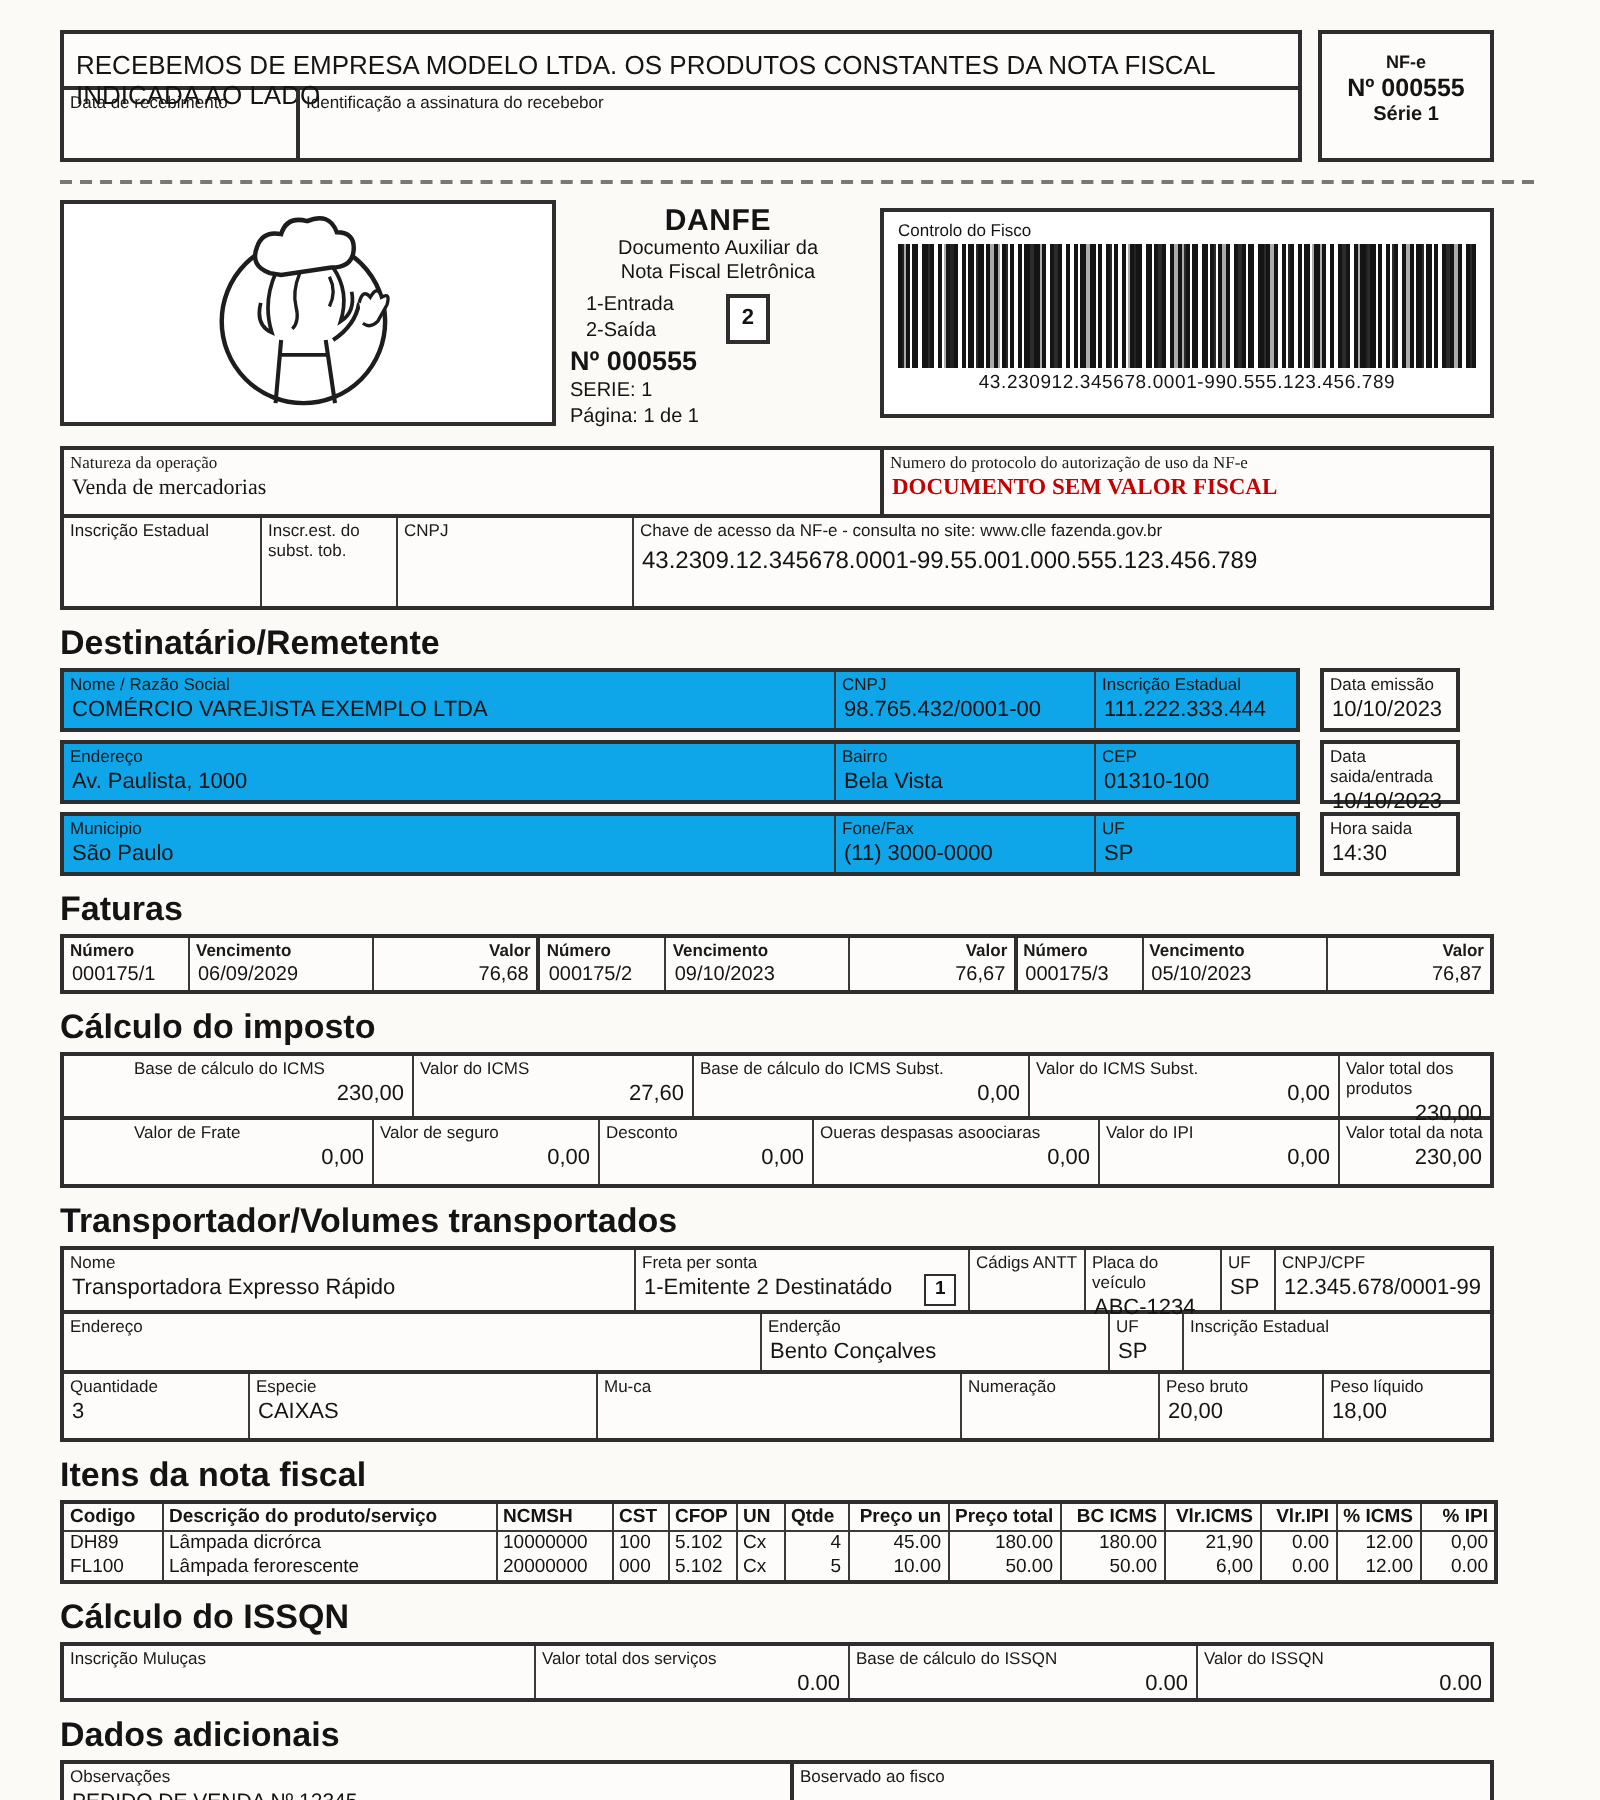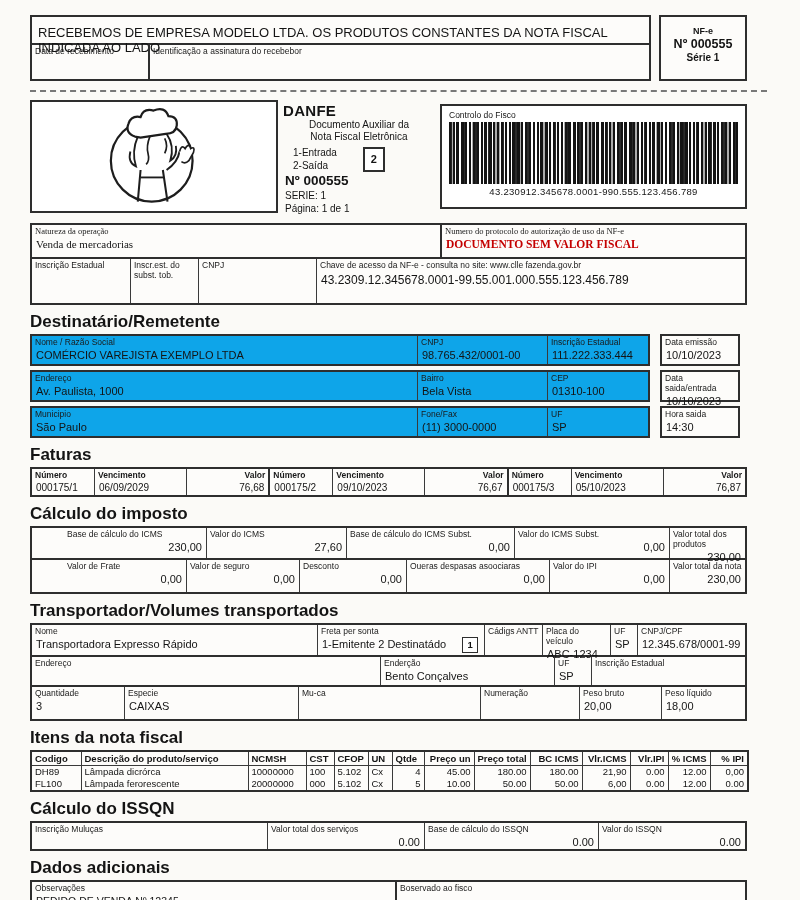--- a/index.html
+++ b/index.html
@@ -38,21 +38,21 @@
   .r-nfe-n { font-size:12.5px; font-weight:bold; margin-top:1px; }
   .r-nfe-s { font-size:10px; font-weight:bold; margin-top:1px; }
 
   .cutline { width:737px; border-top:2px dashed #787878; margin:9px 0 8px 0; }
 
   
   .hdr { display:flex; gap:5px; height:113px; }
   .logo-box { width:248px; height:113px; border:2px solid #2e2e2e; background:#fff;
               display:flex; align-items:center; justify-content:center; }
   .danfe-mid { width:152px; padding-top:2px; }
-  .d-title { font-size:15px; font-weight:bold; letter-spacing:.3px; }
+  .d-title { font-size:15px; font-weight:bold; text-align:center; letter-spacing:.3px; }
   .d-sub { font-size:10px; text-align:center; line-height:1.22; }
   .d-io { display:flex; align-items:center; margin:3px 0 1px 10px; }
   .d-io-opts { font-size:10px; line-height:1.3; }
   .d-io-box { width:22px; height:25px; border:2px solid #2e2e2e; margin-left:26px;
               display:flex; align-items:center; justify-content:center;
               font-size:11px; font-weight:bold; background:#fff; }
   .d-num { font-size:13.5px; font-weight:bold; margin:1px 0 1px 2px; }
   .d-serie, .d-page { font-size:10px; margin-left:2px; line-height:1.3; }
   .barcode-box { flex:1; border:2px solid #2e2e2e; background:#fff; height:105px; margin-top:4px; padding:4px 7px; }
   .barcode-label { font-size:8.5px; }
@@ -73,21 +73,21 @@
   .red-bold { color:#c40000; font-weight:bold; font-size:11.5px; }
   .op-row2 { display:flex; height:44px; }
   .w-ie { width:98px; }
   .w-subst { width:68px; }
   .w-cnpj { width:118px; }
   .chave-val { font-size:12px; padding:2px 4px; }
 
   
   .dest-row { display:flex; gap:10px; margin-bottom:4px; }
   .dest-main { width:620px; border:2px solid #2e2e2e; background:#0ea5e9; display:flex; height:32px; }
-  .dest-side { width:80px; border:2px solid #2e2e2e; background:#fdfcfa; height:32px; }
+  .dest-side { width:70px; border:2px solid #2e2e2e; background:#fdfcfa; height:32px; }
   .dm-c1 { width:385px; } .dm-c2 { width:130px; } .dm-c3 { flex:1; }
 
   
   .fat-box { display:flex; height:30px; }
   .fat-group { flex:1; display:flex; border-left:2px solid #2e2e2e; }
   .fat-group:first-child { border-left:none; }
   .fat-num { width:62px; } .fat-venc { width:92px; } .fat-val { flex:1; }
 
   
   .imp-row { display:flex; height:32px;padding-left:32px; }

